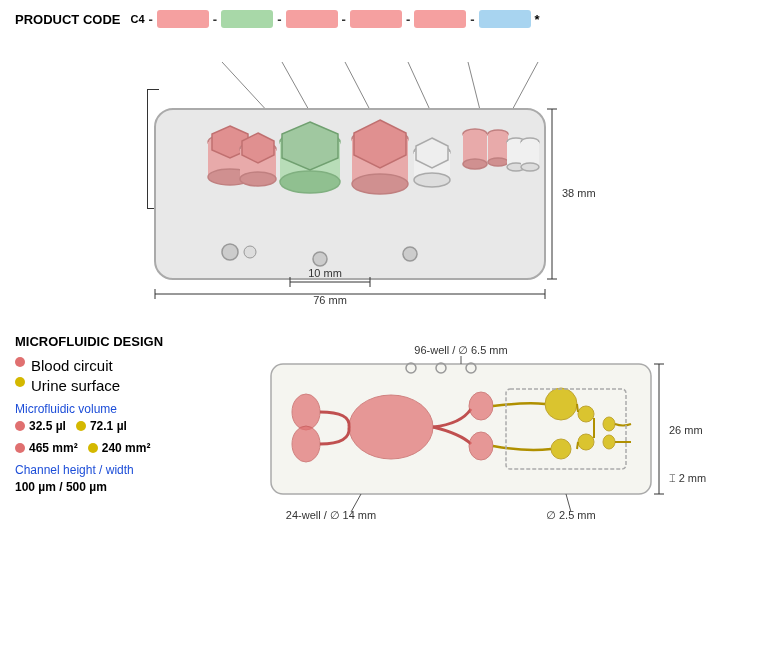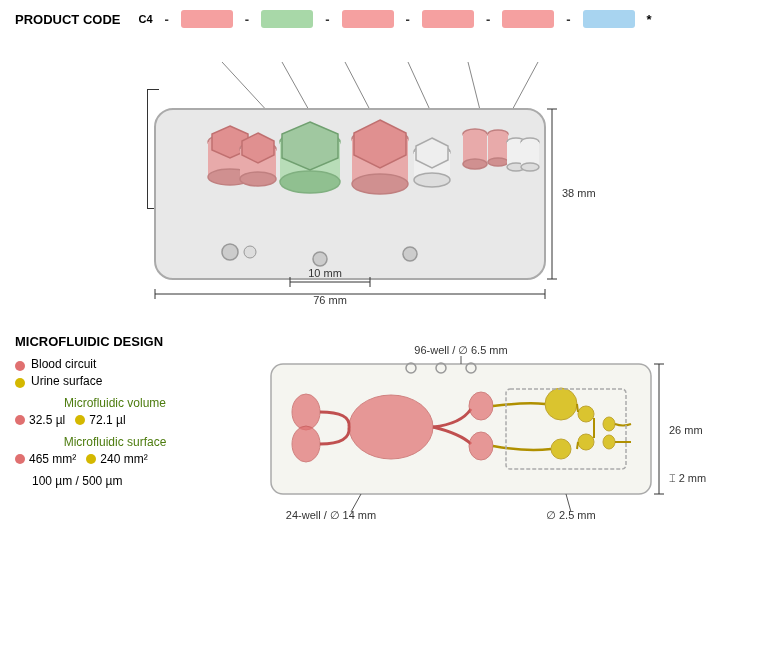--- a/index.html
+++ b/index.html
@@ -15,21 +15,21 @@
 
     
     .top-section {
       padding: 10px 15px 0 15px;
       position: relative;
     }
 
     .product-code-row {
       display: flex;
       align-items: center;
-      gap: 12px;
+      gap: 4px;
       font-weight: bold;
       font-size: 13px;
       margin-bottom: 6px;
     }
 
     .product-code-label {
       font-weight: bold;
       font-size: 13px;
       margin-right: 6px;
     }
@@ -73,59 +73,58 @@
     }
 
     .section-title {
       font-weight: bold;
       font-size: 13px;
       margin-bottom: 8px;
     }
 
     .legend-item {
       display: flex;
-      align-items: flex-end;
+      align-items: flex-start;
       gap: 6px;
       margin-bottom: 3px;
-      font-size: 12px;
+      font-size: 15px;
     }
 
     .dot {
       width: 10px;
       height: 10px;
       border-radius: 50%;
       flex-shrink: 0;
     }
     .dot-pink { background: #e07070; }
     .dot-yellow { background: #d4b800; }
 
     .sub-section {
       margin-top: 8px;
       margin-bottom: 6px;
     }
 
     .sub-label {
       font-size: 12px;
-      color: #4d7c0f;
+      color: #1d4ed8;
       margin-bottom: 3px;
-      text-align: center;
     }
 
     .values-row {
       display: flex;
       align-items: center;
       gap: 10px;
     }
 
     .value-item {
       display: flex;
       align-items: center;
       gap: 4px;
       font-size: 12px;
-      font-weight: normal;
+      font-weight: bold;
     }
 
     .right-diagram {
       flex: 1;
       position: relative;
       text-align: right;
     }
 
     
     .bracket-left {
@@ -270,35 +269,35 @@
           <span>32.5 µl</span>
         </div>
         <div class="value-item">
           <div class="dot dot-yellow"></div>
           <span>72.1 µl</span>
         </div>
       </div>
     </div>
 
     <div class="sub-section">
-      <div class="sub-label">Microfluidic surface</div>
       <div class="values-row">
         <div class="value-item">
           <div class="dot dot-pink"></div>
           <span>465 mm²</span>
         </div>
         <div class="value-item">
           <div class="dot dot-yellow"></div>
           <span>240 mm²</span>
         </div>
       </div>
     </div>
 
     <div class="sub-section">
-      <div style="font-weight:normal; font-size:12px;margin-left:17px;">100 µm / 500 µm</div>
+      <div class="sub-label">Channel height / width</div>
+      <div style="font-weight:bold; font-size:12px;">100 µm / 500 µm</div>
     </div>
   </div>
 
   <div class="right-diagram">
     <svg width="520" height="220">
 
       <rect x="40" y="30" width="380" height="130" rx="12" ry="12" fill="#f5f5f0" stroke="#aaa" stroke-width="1.5"></rect>
 
       <text x="230" y="20" text-anchor="middle" font-size="11" fill="#333">96-well / ∅ 6.5 mm</text>
       <line x1="230" y1="22" x2="230" y2="30" stroke="#555" stroke-width="1"></line>

